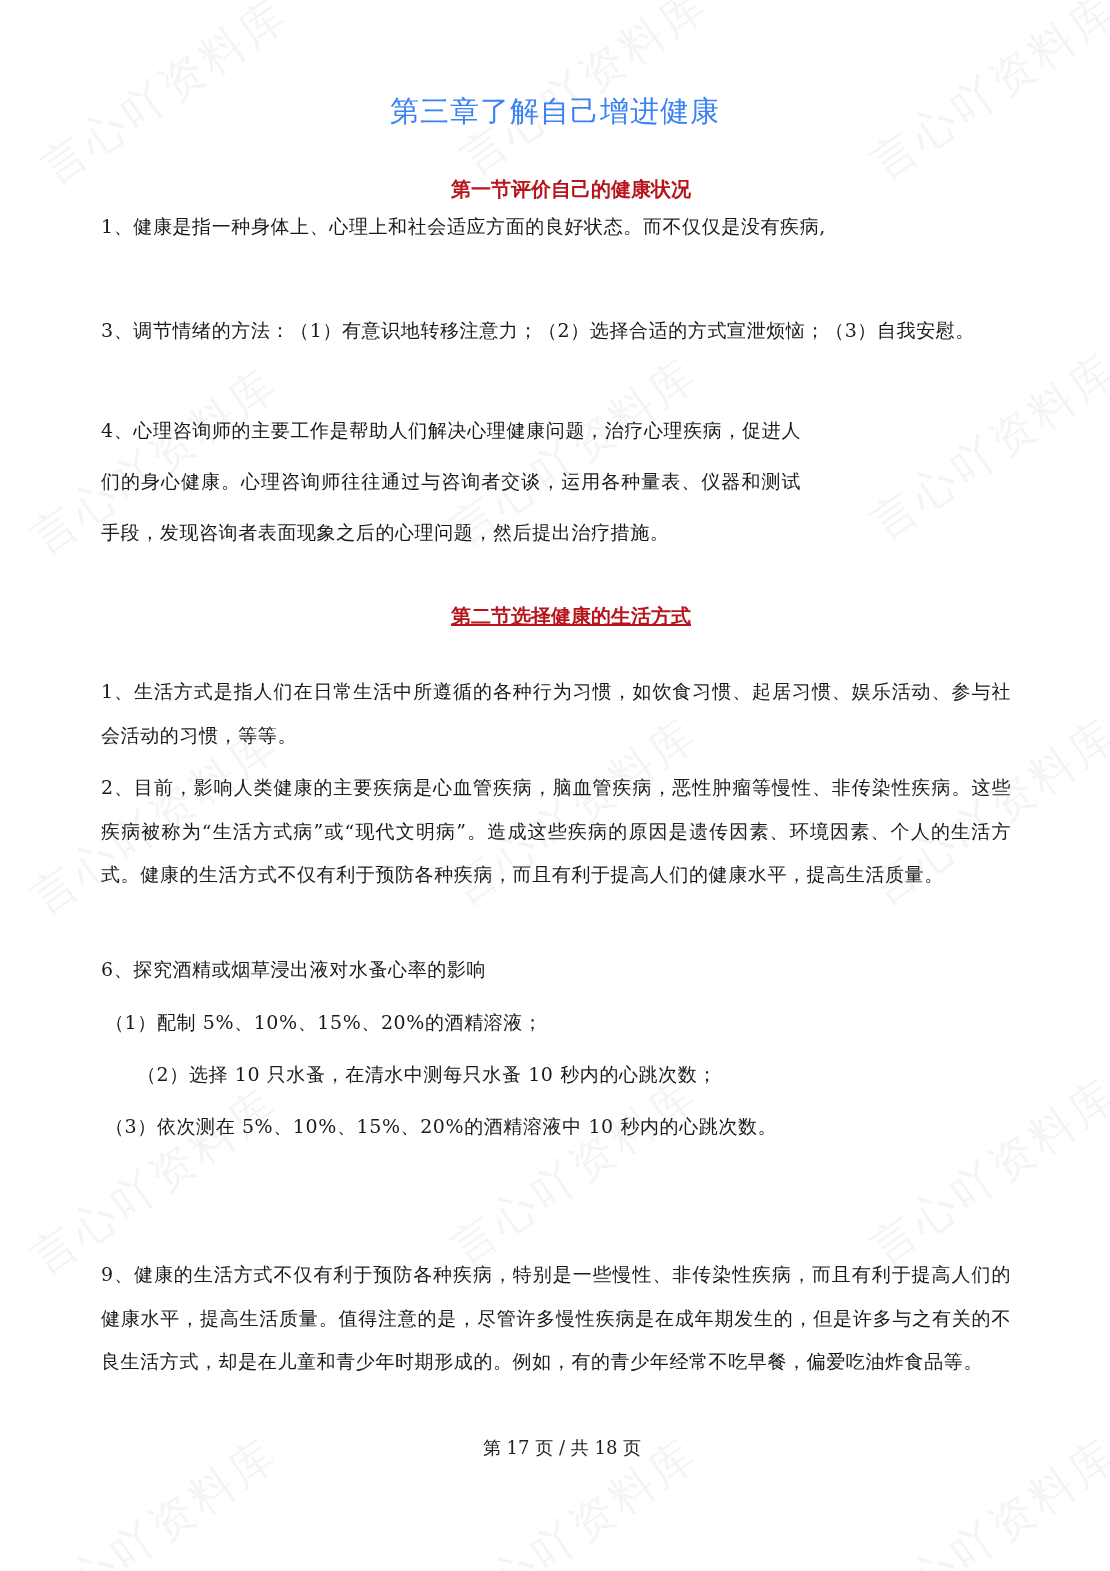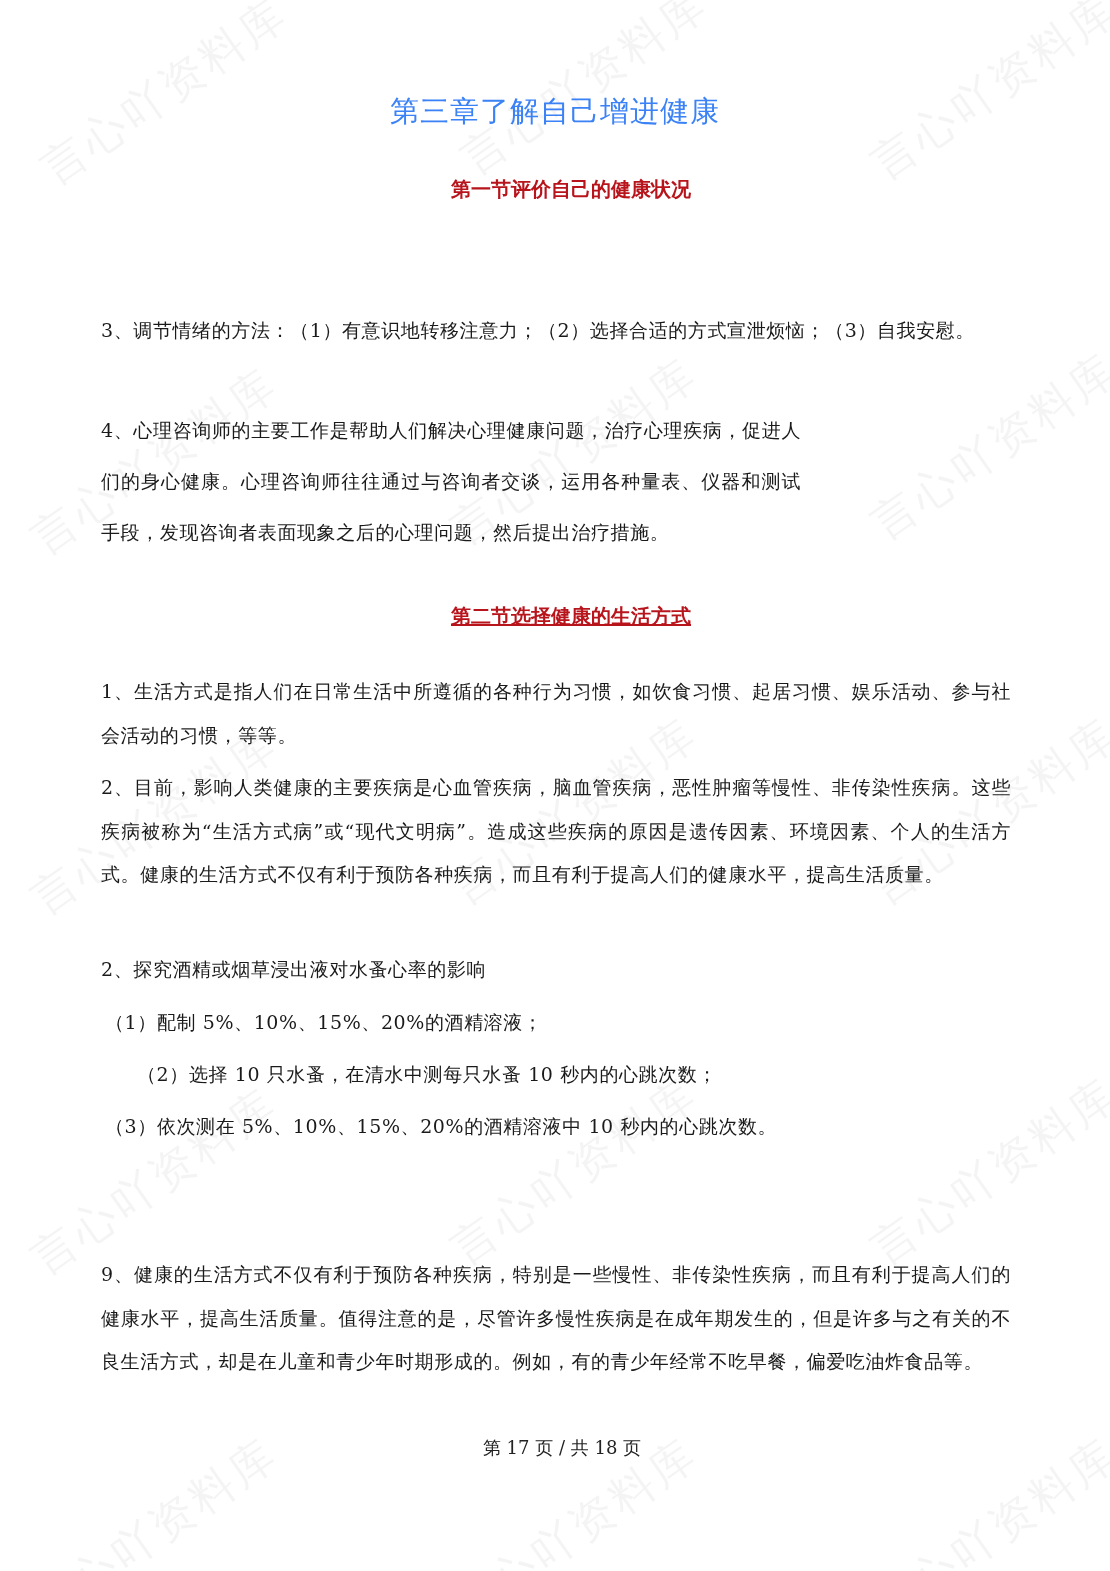--- a/index.html
+++ b/index.html
@@ -51,26 +51,27 @@
   <div class="wm" style="left:860px;top:1230px;">言心吖资料库</div>
   <div class="wm" style="left:20px;top:1590px;">言心吖资料库</div>
   <div class="wm" style="left:440px;top:1590px;">言心吖资料库</div>
   <div class="wm" style="left:860px;top:1590px;">言心吖资料库</div>
 </div>
 
 <div class="page">
   <h1 class="chapter-title">第三章了解自己增进健康</h1>
 
   <h2 class="section-title" style="top:160px;">第一节评价自己的健康状况</h2>
+  <p class="para" style="top:205px;">1、健康是指一种身体上、心理上和社会适应方面的良好状态。而不仅仅是没有疾病,</p>
   <p class="para" style="top:309px;">3、调节情绪的方法：（1）有意识地转移注意力；（2）选择合适的方式宣泄烦恼；（3）自我安慰。</p>
   <p class="para narrow" style="top:405px;">4、心理咨询师的主要工作是帮助人们解决心理健康问题，治疗心理疾病，促进人们的身心健康。心理咨询师往往通过与咨询者交谈，运用各种量表、仪器和测试手段，发现咨询者表面现象之后的心理问题，然后提出治疗措施。</p>
 
   <h2 class="section-title" style="top:587px;text-decoration:underline;">第二节选择健康的生活方式</h2>
   <p class="para" style="top:670px;">1、生活方式是指人们在日常生活中所遵循的各种行为习惯，如饮食习惯、起居习惯、娱乐活动、参与社会活动的习惯，等等。</p>
   <p class="para" style="top:766px;">2、目前，影响人类健康的主要疾病是心血管疾病，脑血管疾病，恶性肿瘤等慢性、非传染性疾病。这些疾病被称为“生活方式病”或“现代文明病”。造成这些疾病的原因是遗传因素、环境因素、个人的生活方式。健康的生活方式不仅有利于预防各种疾病，而且有利于提高人们的健康水平，提高生活质量。</p>
-  <p class="para" style="top:948px;">2、探究酒精或烟草浸出液对水蚤心率的影响</p>
+  <p class="para" style="top:948px;">6、探究酒精或烟草浸出液对水蚤心率的影响</p>
   <p class="para sub" style="top:1001px;">（1）配制 5%、10%、15%、20%的酒精溶液；</p>
   <p class="para sub" style="top:1053px;margin-left:32px;">（2）选择 10 只水蚤，在清水中测每只水蚤 10 秒内的心跳次数；</p>
   <p class="para sub" style="top:1105px;">（3）依次测在 5%、10%、15%、20%的酒精溶液中 10 秒内的心跳次数。</p>
   <p class="para" style="top:1253px;">9、健康的生活方式不仅有利于预防各种疾病，特别是一些慢性、非传染性疾病，而且有利于提高人们的健康水平，提高生活质量。值得注意的是，尽管许多慢性疾病是在成年期发生的，但是许多与之有关的不良生活方式，却是在儿童和青少年时期形成的。例如，有的青少年经常不吃早餐，偏爱吃油炸食品等。</p>
 
   <p class="footer">第 17 页 / 共 18 页</p>
 </div>
 
 </body></html>

